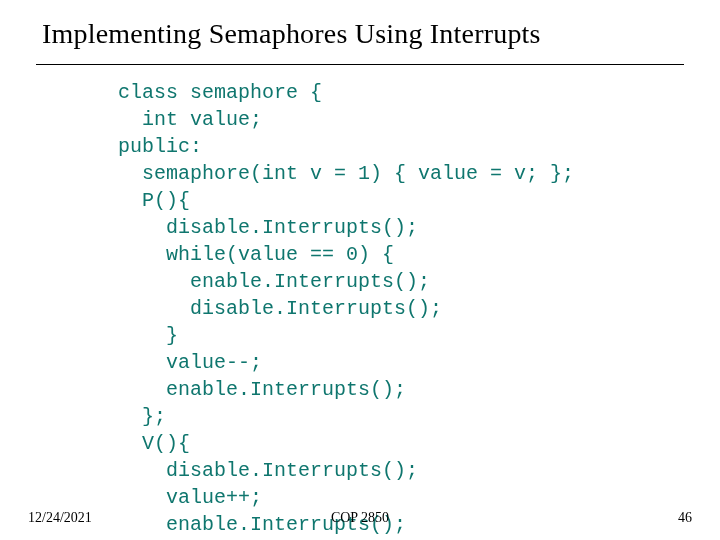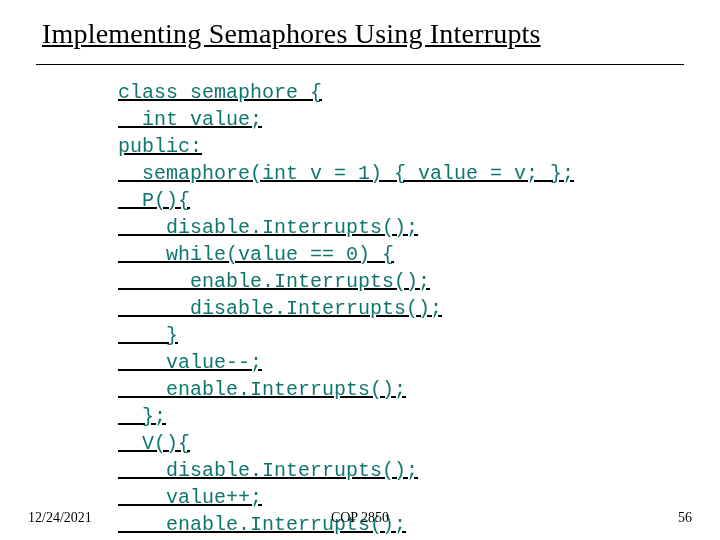--- a/index.html
+++ b/index.html
@@ -9,21 +9,20 @@
     background: #ffffff;
     font-family: "Times New Roman", Times, serif;
     position: relative;
     overflow: hidden;
   }
   .slide {
     width: 100%;
     height: 100%;
     padding: 18px 36px 0 36px;
     position: relative;
-    text-decoration: underline;
   }
   .title {
     font-size: 28px;
     font-weight: normal;
     color: #000;
     padding-left: 6px;
     padding-bottom: 14px;
     border-bottom: 1px solid #000;
     letter-spacing: 0.2px;
   }
@@ -82,15 +81,15 @@
   };
   V(){
     disable.Interrupts();
     value++;
     enable.Interrupts();
   };
 };</div>
   <div class="footer">
     <span class="footer-date">12/24/2021</span>
     <span class="footer-center">COP 2850</span>
-    <span class="footer-page">56</span>
+    <span class="footer-page">46</span>
   </div>
 </div>
 
 </body></html>

